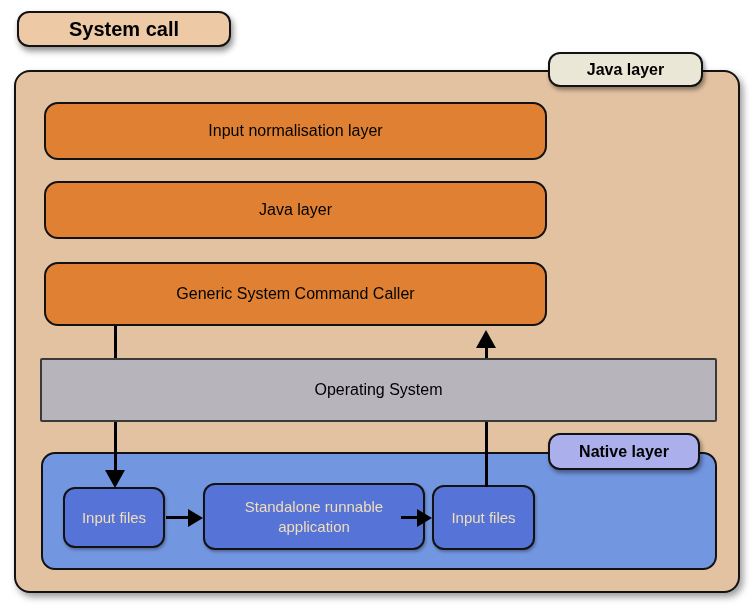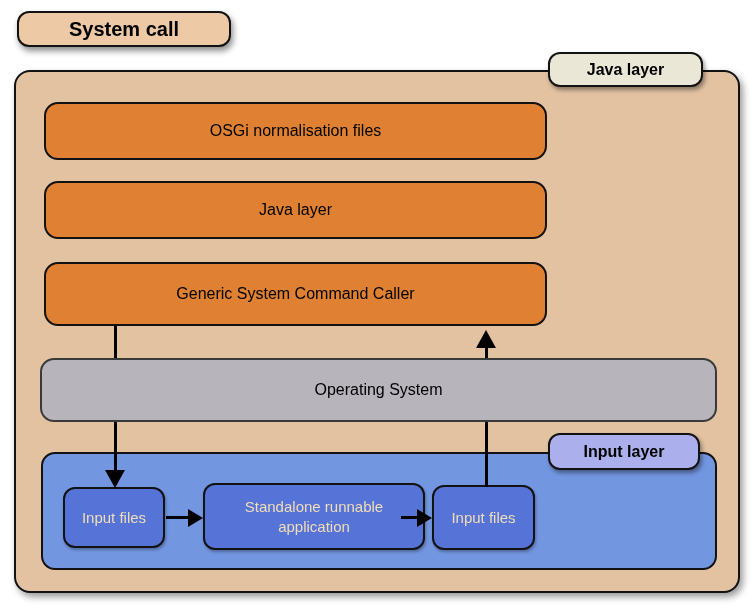--- a/index.html
+++ b/index.html
@@ -54,21 +54,21 @@
     font-size: 16px;
     z-index: 5;
   }
   .osgi    { top: 102px; height: 58px; }
   .javabox { top: 181px; height: 58px; }
   .gscc    { top: 262px; height: 64px; }
   .os-box {
     left: 40px; top: 358px; width: 677px; height: 64px;
     background: var(--os-fill);
     border: 2px solid #3a3a3a;
-    border-radius: 14px;
+    border-radius: 2px;
     font-size: 16px;
     z-index: 5;
   }
   .blue-container {
     left: 41px; top: 452px; width: 676px; height: 118px;
     background: var(--blue-container-fill);
     border: 2px solid #121212;
     border-radius: 14px;
     z-index: 2;
   }
@@ -120,37 +120,37 @@
 
   <div class="node system-call">
     <span>System call</span>
   </div>
 
   <div class="node tab java-tab">
     <span>Java layer</span>
   </div>
 
   <div class="node orange osgi">
-    <span>OSGi normalisation files</span>
+    <span>Input normalisation layer</span>
   </div>
   <div class="node orange javabox">
     <span>Java layer</span>
   </div>
   <div class="node orange gscc">
     <span>Generic System Command Caller</span>
   </div>
 
   <div class="node os-box">
     <span>Operating System</span>
   </div>
 
   <div class="node blue-container"></div>
 
   <div class="node tab native-tab">
-    <span>Input layer</span>
+    <span>Native layer</span>
   </div>
 
   <div class="node blue-box input-left">
     <span>Input files</span>
   </div>
   <div class="node blue-box standalone">
     <span>Standalone runnable application</span>
   </div>
   <div class="node blue-box input-right">
     <span>Input files</span>

